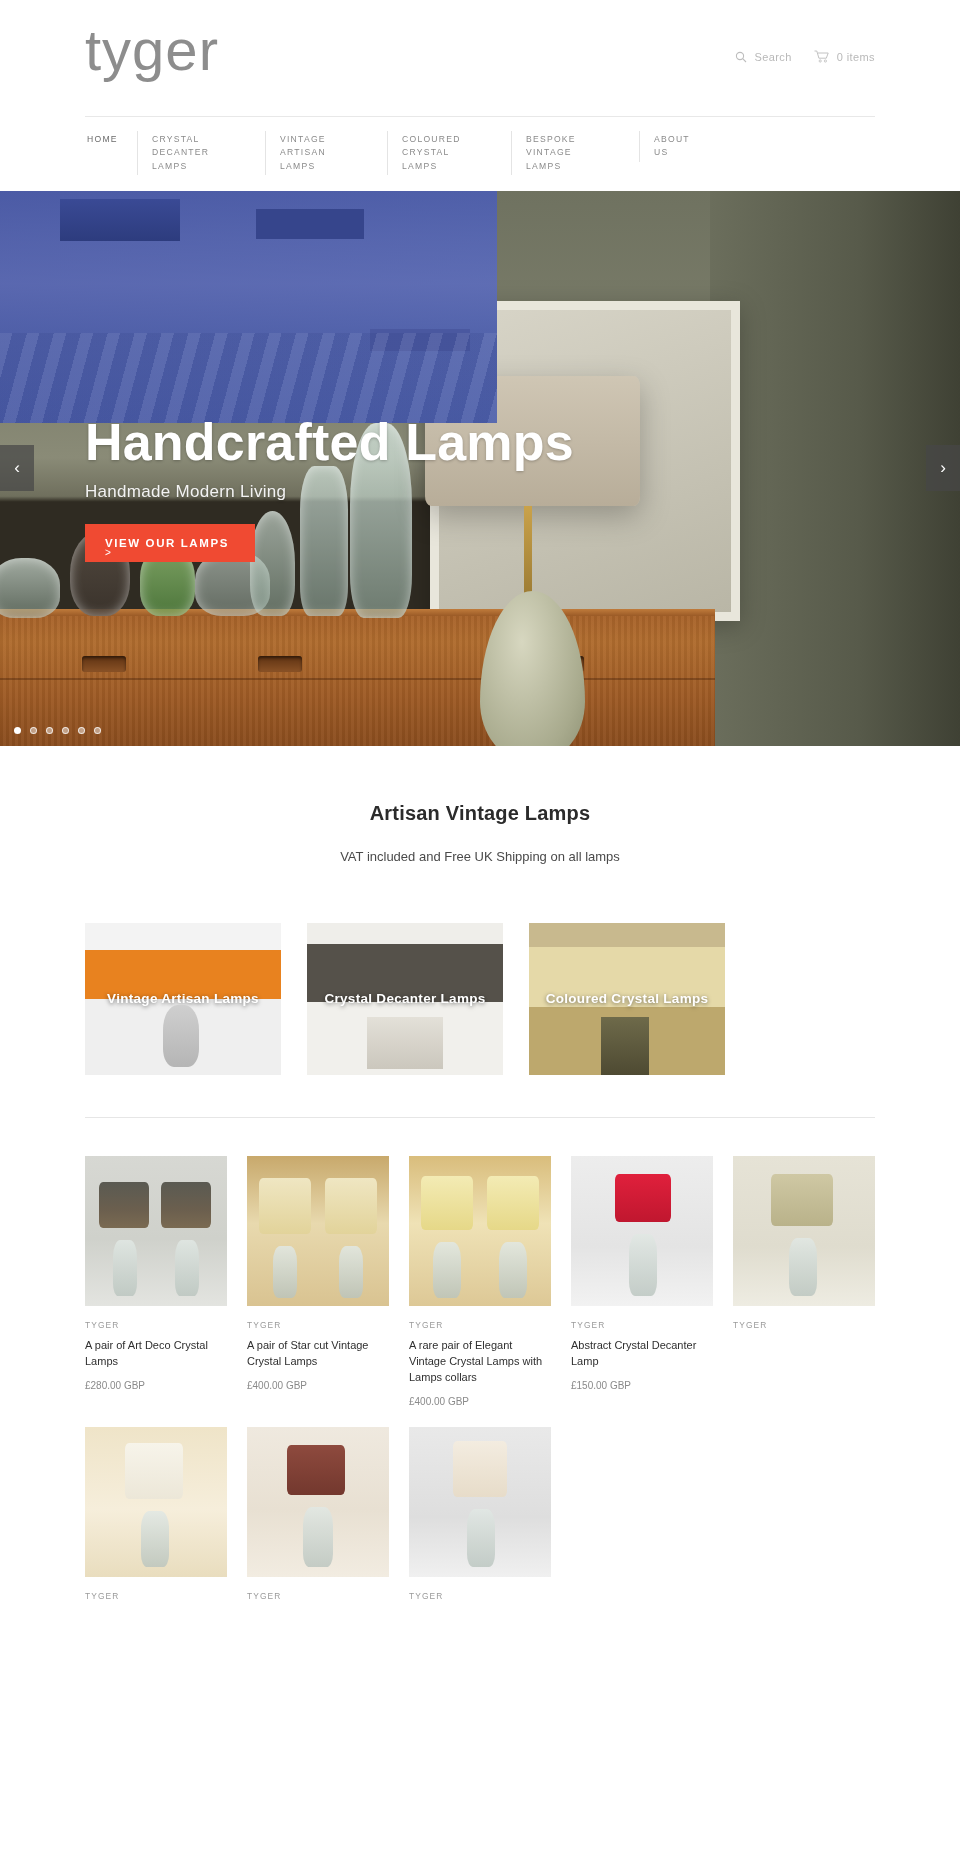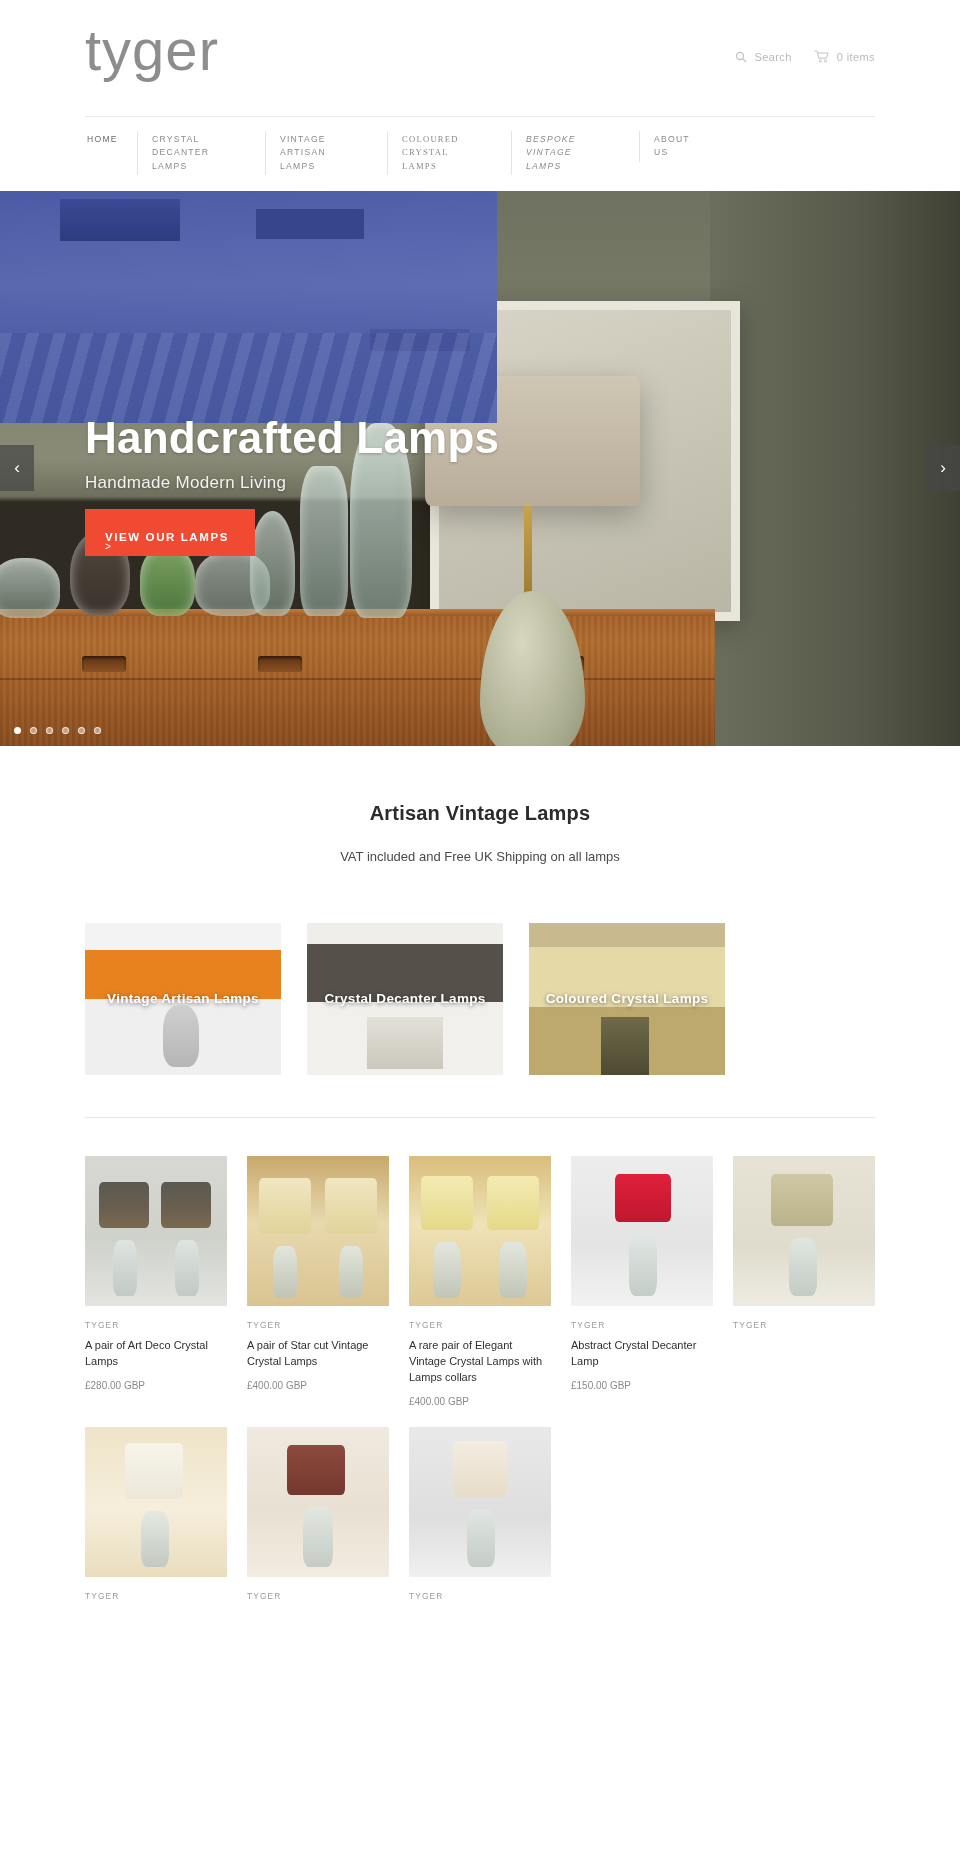--- a/index.html
+++ b/index.html
@@ -41,22 +41,22 @@
     padding: 2px 14px 2px 14px;
     border-left: 1px solid #e4e4e4;
     cursor: pointer;
     white-space: pre-line;
   }
   .nav-item:first-child { border-left: none; padding-left: 2px; }
   .nav-item.home { color: #6b6b6b; }
   .nav-w1 { width: 52px; }
   .nav-w2 { width: 128px; }
   .nav-w3 { width: 122px; }
-  .nav-w4 { width: 124px; font-family: Liberation Serif, serif; }
-  .nav-w5 { width: 128px; font-style: italic; }
+  .nav-w4 { width: 124px; }
+  .nav-w5 { width: 128px; }
   .nav-w6 { width: 80px; }
 
   
   .hero {
     position: relative;
     width: 960px;
     height: 555px;
     overflow: hidden;
     background: #2c2419;
   }
@@ -136,31 +136,31 @@
     content:""; position:absolute; left:60px; top:8px; width:120px; height:42px;
     background: linear-gradient(180deg,#3a4a95,#2d3c7e);
     box-shadow: 190px 4px 0 -6px #36458c, 300px 120px 0 -10px #4a58a0;
   }
   .hero-tint:after {
     content:""; position:absolute; left:0; bottom:0; right:0; height:90px;
     background: repeating-linear-gradient(105deg, rgba(255,255,255,.07) 0 12px, rgba(30,45,110,.12) 12px 26px);
   }
   .hero-caption { position:absolute; left:85px; top:222px; z-index:5; }
   .hero-title {
-    font-size: 44px; font-weight: 700; color:#ffffff; letter-spacing:.2px;
+    font-size: 52px; font-weight: 700; color:#ffffff; letter-spacing:.2px;
     text-shadow: 0 1px 3px rgba(0,0,0,.25); line-height:1.15;
   }
   .hero-sub {
     font-size: 17px; font-weight: 400; color:#f2f2f2; margin-top: 9px;
     letter-spacing:.3px; text-shadow: 0 1px 3px rgba(0,0,0,.3);
   }
   .hero-btn {
-    display:inline-block; margin-top: 16px; background:#f04a32; color:#fff;
+    display:inline-block; margin-top: 22px; background:#f04a32; color:#fff;
     font-size: 11.5px; font-weight: 700; letter-spacing: 1.6px;
-    padding: 22px 26px 13px 20px; border:none; cursor:pointer; position:relative;
+    padding: 13px 26px 13px 20px; border:none; cursor:pointer; position:relative;
     min-width: 137px; text-align:right;
   }
   .hero-btn .chev { position:absolute; left:20px; bottom:4px; font-size:10px; font-weight:400; }
   .slide-arrow {
     position:absolute; top:50%; transform:translateY(-50%);
     width: 34px; height: 46px; background: rgba(70,70,70,.72);
     color:#fff; display:flex; align-items:center; justify-content:center;
     font-size: 17px; cursor:pointer; z-index: 6;
   }
   .arrow-prev { left:0; }

